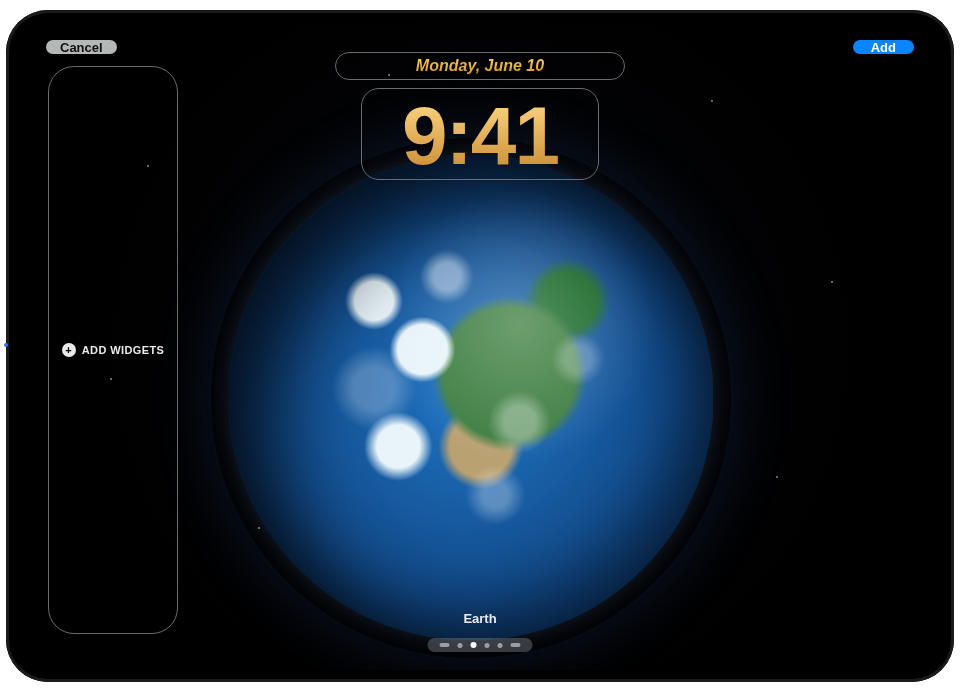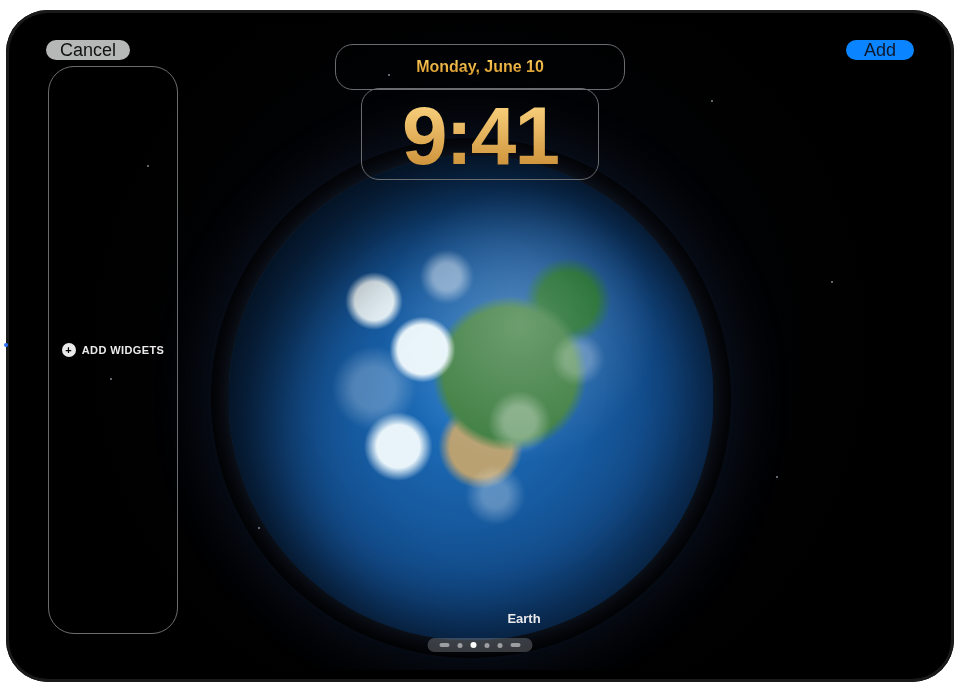--- a/index.html
+++ b/index.html
@@ -71,48 +71,48 @@
       transform:translate(-50%,-50%);
       border-radius:50%;
       box-shadow: 0 0 60px 6px rgba(90,150,255,.12);
       pointer-events:none;
     }
 
     
     .btn {
       position: absolute;
       top: 18px;
-      height: 20px;
+      height: 14px;
       padding: 0 14px;
       border-radius: 13px;
-      font-size: 18px;
-      font-weight: 400;
+      font-size: 13px;
+      font-weight: 700;
       display: flex;
       align-items: center;
       cursor: pointer;
       border: none;
     }
     .btn-cancel { left: 28px; background: #b6b7b7; color: #111; }
-    .btn-add    { right: 28px; background: #0a84ff; color: #0f172a; padding: 4px 18px; }
+    .btn-add    { right: 28px; background: #0a84ff; color: #ffffff; padding: 4px 18px; }
 
     
     .frame {
       position: absolute;
       left: 50%;
       transform: translateX(-50%);
       border: 1.5px solid #6a6c70;
       border-radius: 18px;
       display: flex;
       align-items: center;
       justify-content: center;
       backdrop-filter: blur(0);
     }
     .date-frame {
-      top: 22px;
-      width: 290px; height: 46px;
+      top: 30px;
+      width: 290px; height: 28px; font-style: italic;
     }
     .date-text {
       font-size: 16px; font-weight: 600;
       background: linear-gradient(#ffcf5b, #d6962a);
       -webkit-background-clip: text;
       background-clip: text;
       color: transparent;
     }
     .time-frame {
       top: 66px;
@@ -149,21 +149,21 @@
       background: #eaeaea; color:#000;
       display:flex; align-items:center; justify-content:center;
       font-size: 11px; font-weight: 800; line-height:1;
     }
 
     
     .wall-label {
       position: absolute;
       bottom: 44px;
       left: 50%; transform: translateX(-50%);
-      color: #e9e9ec; font-size: 13px; font-weight: 600; margin-left: 44px;
+      color: #e9e9ec; font-size: 13px; font-weight: 600;
     }
     .page-dots {
       position: absolute;
       bottom: 18px;
       left: 50%; transform: translateX(-50%);
       display: flex; align-items: center; gap: 8px;
       background: rgba(120,124,130,.45);
       padding: 4px 12px;
       border-radius: 10px;
     }

